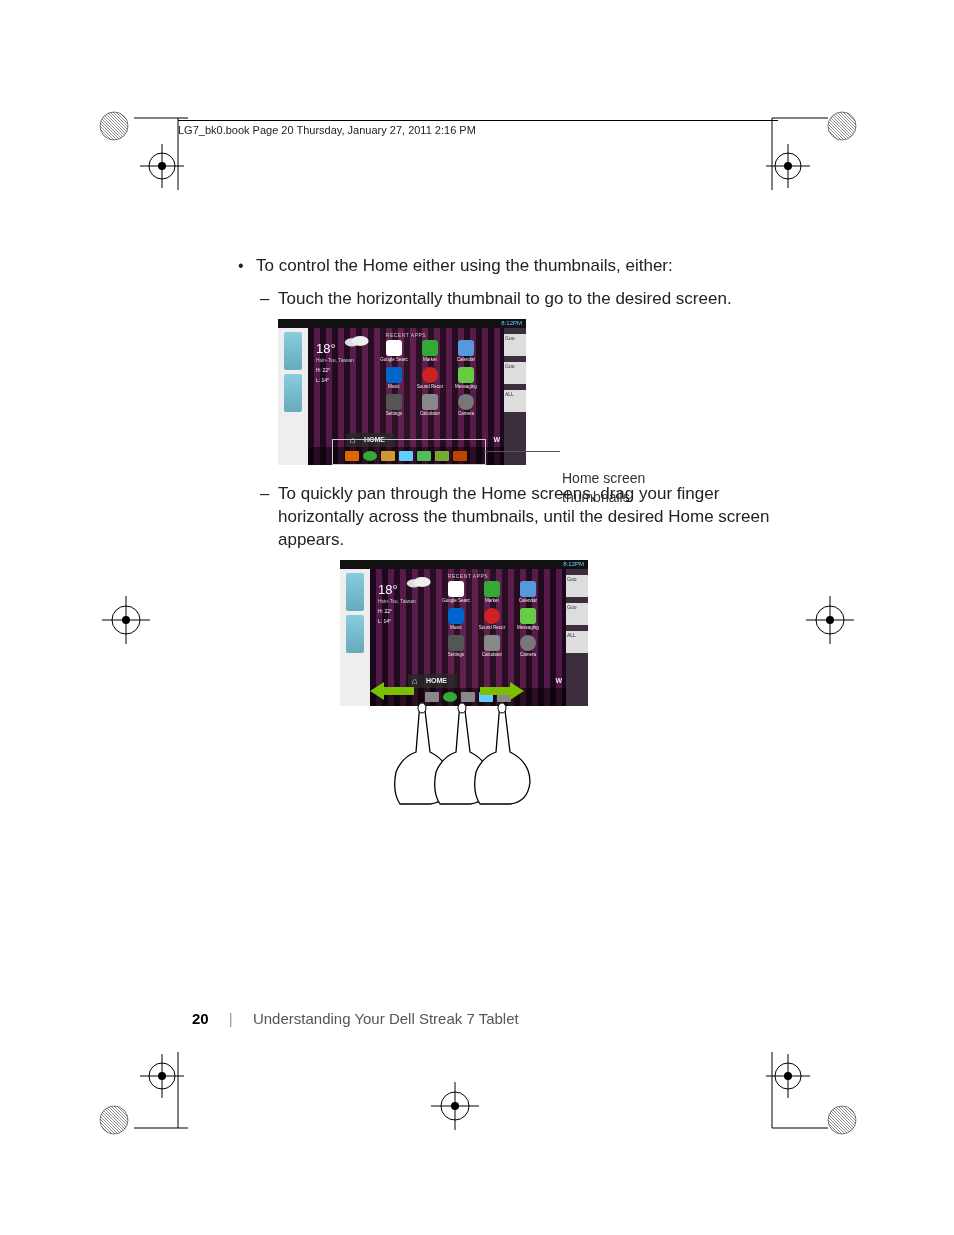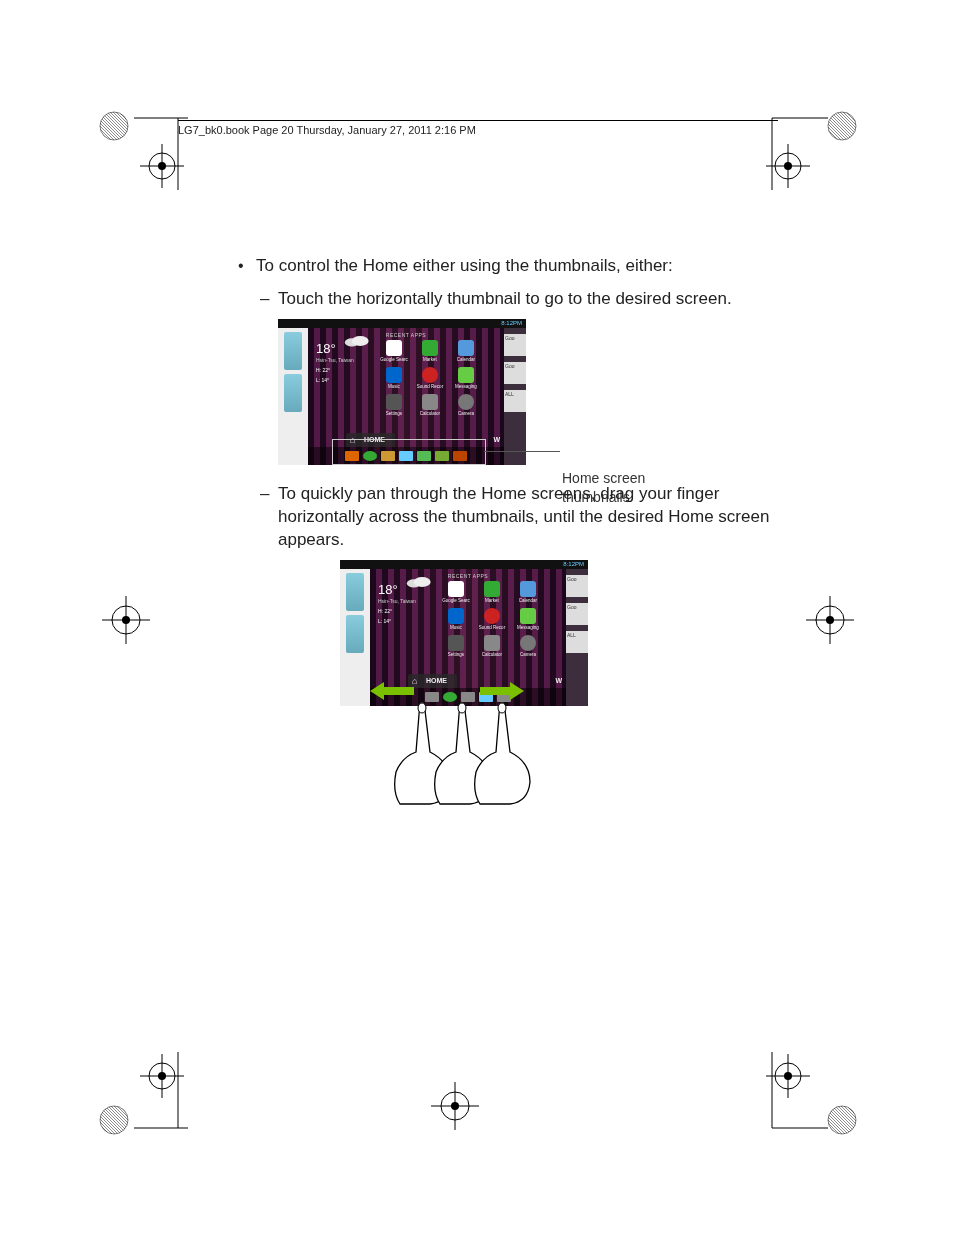--- a/index.html
+++ b/index.html
@@ -506,14 +506,19 @@
           <ellipse cx="32" cy="6" rx="4" ry="5" fill="#fff" stroke="#000"></ellipse>
         </svg>
         <svg class="hand" style="left:130px" width="70" height="105" viewBox="0 0 70 105">
           <path d="M30,0 L34,0 L40,50 Q60,60 60,80 Q58,100 40,102 L10,102 Q2,90 6,70 Q12,55 26,50 Z" fill="#fff" stroke="#000" stroke-width="1.3"></path>
           <ellipse cx="32" cy="6" rx="4" ry="5" fill="#fff" stroke="#000"></ellipse>
         </svg>
       </div>
     </div>
   </div>
 
+  <div class="footer">
+    <span class="pg">20</span>
+    <span class="sep">|</span>
+    <span>Understanding Your Dell Streak 7 Tablet</span>
+  </div>
 
 </div>
 
 </body></html>

